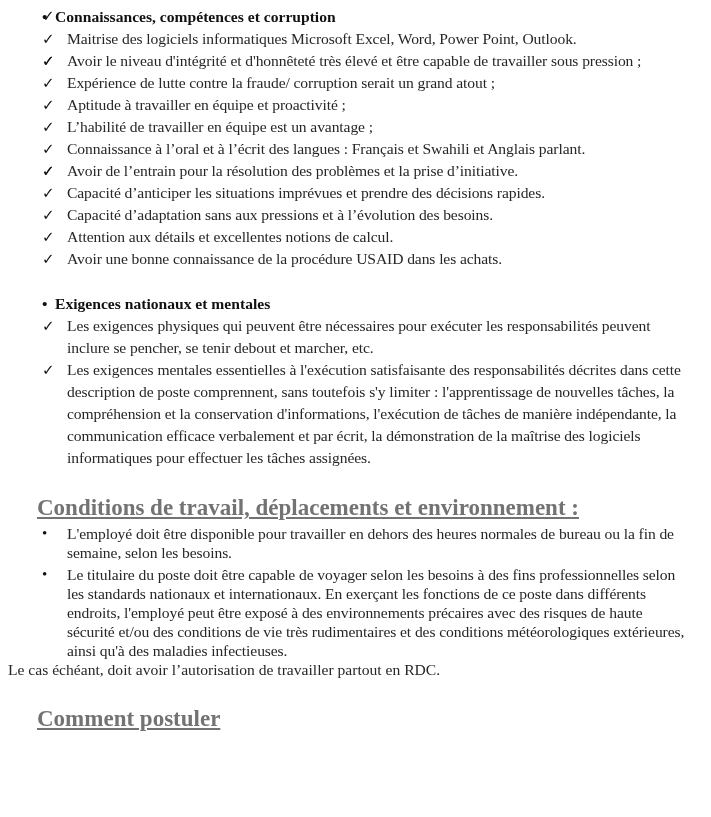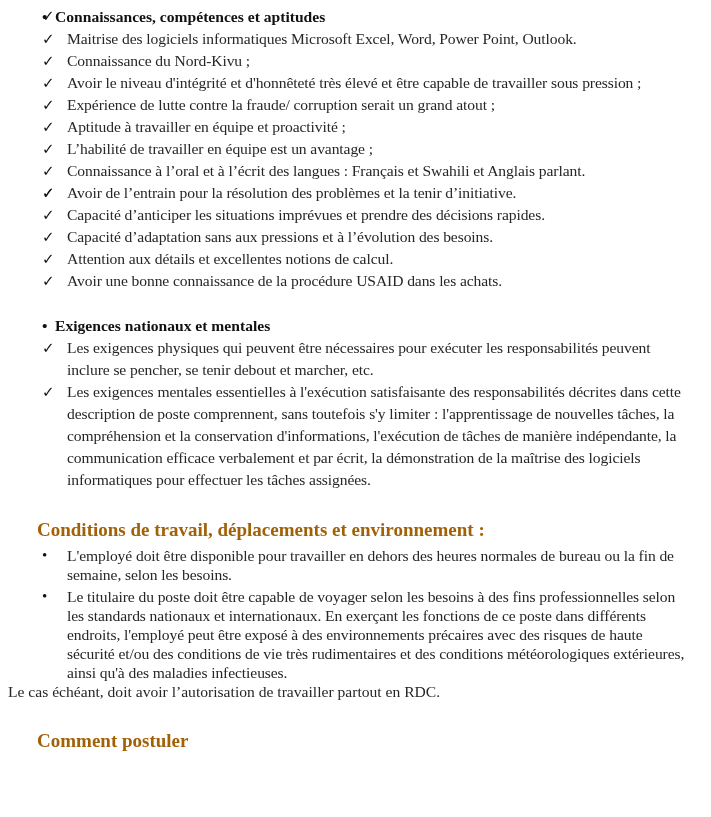--- a/index.html
+++ b/index.html
@@ -18,21 +18,21 @@
     .check-mark {
       position: absolute; left: 42px; top: 0; font-size: 15px; color: #111;
       font-family: "DejaVu Sans", sans-serif;
     }
     .sub-heading {
       position: relative; padding-left: 55px; font-weight: bold; font-size: 15.6px;
       line-height: 22px; color: #111;
     }
     .sub-bullet { position: absolute; left: 42px; top: 0; font-weight: bold; }
     .section-heading {
-      padding-left: 37px; font-weight: bold; font-size: 19px; line-height: 24px; color: #a16207;
+      padding-left: 37px; font-weight: bold; font-size: 23px; line-height: 24px; color: #737373; text-decoration: underline;
     }
     .dot-list { list-style: none; margin: 0; padding: 0; }
     .dot-item {
       position: relative; padding-left: 67px; padding-right: 20px;
       font-size: 15.6px; line-height: 19px; letter-spacing: -0.1px; color: #262626;
       margin-bottom: 3px;
     }
     .dot-mark { position: absolute; left: 42px; top: 0; font-size: 15px; color: #111; }
     .plain-line {
       padding-left: 65px; font-size: 15.6px; line-height: 19px; color: #262626;
@@ -44,33 +44,33 @@
 <div class="doc">
 
   <ul class="check-list" style="margin-top:5px;">
     <li class="check-item">
       <span class="check-mark">✓</span>
     </li>
   </ul>
 
   <div class="sub-heading" style="margin-top:6px;">
     <span class="sub-bullet">•</span>
-    <span>Connaissances, compétences et aptitudes</span>
+    <span>Connaissances, compétences et corruption</span>
   </div>
 
   <ul class="check-list">
     <li class="check-item"><span class="check-mark">✓</span><span>Maitrise des logiciels informatiques Microsoft Excel, Word, Power Point, Outlook.</span></li>
-    <li class="check-item"><span class="check-mark">✓</span><span>Connaissance du Nord-Kivu ;</span></li>
+    <li class="check-item"><span class="check-mark">✓</span></li>
     <li class="check-item"><span class="check-mark">✓</span><span>Avoir le niveau d'intégrité et d'honnêteté très élevé et être capable de travailler sous pression ;</span></li>
     <li class="check-item"><span class="check-mark">✓</span><span>Expérience de lutte contre la fraude/ corruption serait un grand atout ;</span></li>
     <li class="check-item"><span class="check-mark">✓</span><span>Aptitude à travailler en équipe et proactivité ;</span></li>
     <li class="check-item"><span class="check-mark">✓</span><span>L’habilité de travailler en équipe est un avantage ;</span></li>
     <li class="check-item"><span class="check-mark">✓</span><span>Connaissance à l’oral et à l’écrit des langues : Français et Swahili et Anglais parlant.</span></li>
     <li class="check-item"><span class="check-mark">✓</span></li>
-    <li class="check-item"><span class="check-mark">✓</span><span>Avoir de l’entrain pour la résolution des problèmes et la tenir d’initiative.</span></li>
+    <li class="check-item"><span class="check-mark">✓</span><span>Avoir de l’entrain pour la résolution des problèmes et la prise d’initiative.</span></li>
     <li class="check-item"><span class="check-mark">✓</span><span>Capacité d’anticiper les situations imprévues et prendre des décisions rapides.</span></li>
     <li class="check-item"><span class="check-mark">✓</span><span>Capacité d’adaptation sans aux pressions et à l’évolution des besoins.</span></li>
     <li class="check-item"><span class="check-mark">✓</span><span>Attention aux détails et excellentes notions de calcul.</span></li>
     <li class="check-item"><span class="check-mark">✓</span><span>Avoir une bonne connaissance de la procédure USAID dans les achats.</span></li>
   </ul>
 
   <div class="sub-heading" style="margin-top:23px;">
     <span class="sub-bullet">•</span>
     <span>Exigences nationaux et mentales</span>
   </div>

